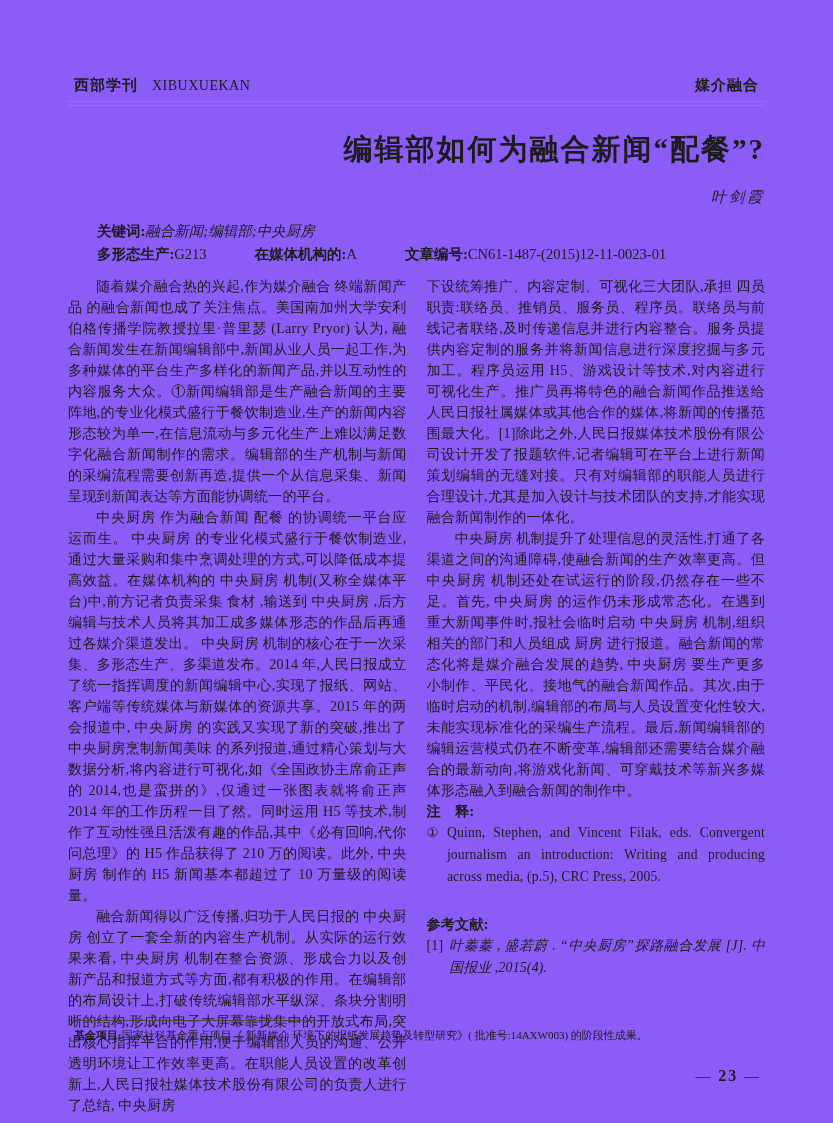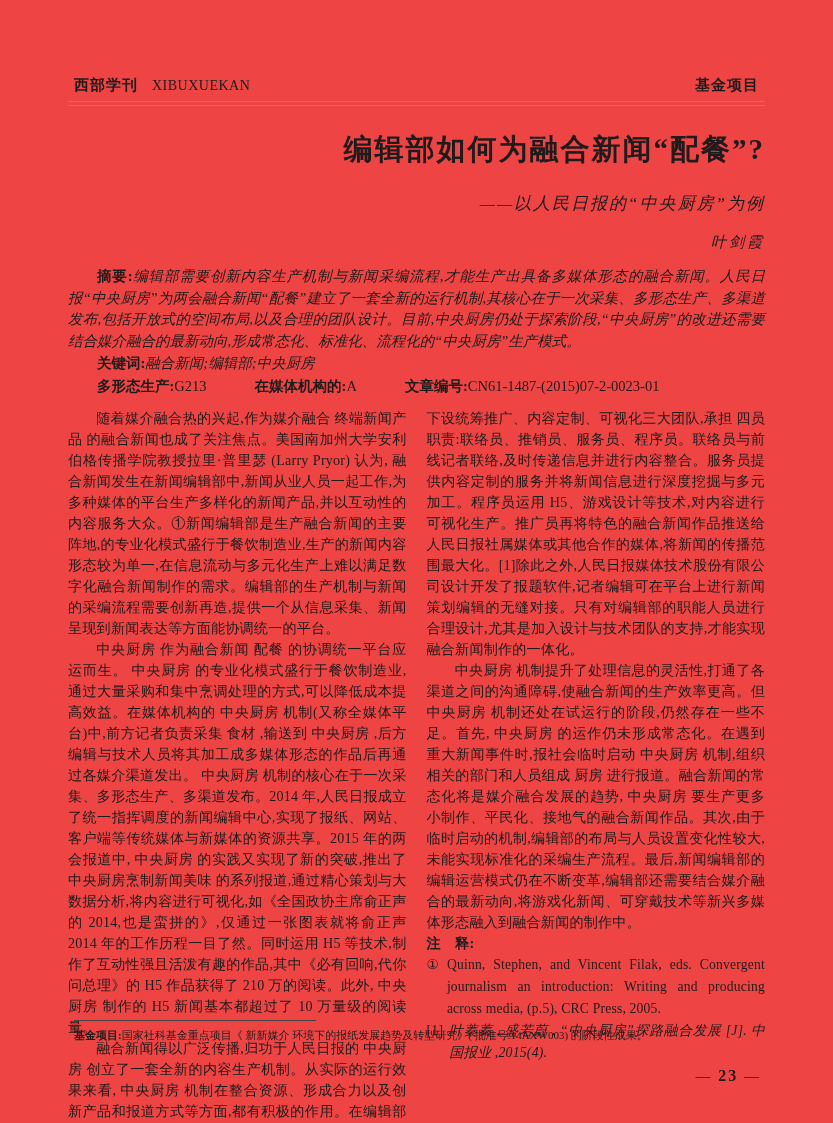--- a/index.html
+++ b/index.html
@@ -1,20 +1,20 @@
 <!DOCTYPE html>
 <html><head>
 <meta charset="utf-8">
 <style>
   html,body{margin:0;padding:0;background:#e8e8e8;}
   .page{
     position:relative;
     width:833px;height:1123px;
     margin:0 auto;
-    background:#ef4444;
+    background:#8b5cf6;
     color:#1c1c1c;
     font-family:"Liberation Serif","DejaVu Serif",serif;
     box-sizing:border-box;
     padding:76px 68px 0 68px;
     overflow:hidden;
   }
   
   .running-head{
     display:flex;justify-content:space-between;align-items:baseline;
     font-size:15px;
@@ -96,52 +96,51 @@
 </head>
 <body>
 
 <div class="page">
 
   <div class="running-head">
     <div class="rh-left">
       <span class="rh-cn">西部学刊</span>
       <span class="rh-en">XIBUXUEKAN</span>
     </div>
-    <span class="rh-section">基金项目</span>
+    <span class="rh-section">媒介融合</span>
   </div>
   <div class="double-rule"></div>
 
   <div class="title-block">
     <div class="art-title">编辑部如何为融合新闻“配餐”?</div>
-    <div class="art-subtitle">——以人民日报的“中央厨房”为例</div>
     <div class="art-author">叶剑霞</div>
   </div>
 
   <div class="front-matter">
-    <p class="abstract"><span class="fm-label">摘要:</span><span>编辑部需要创新内容生产机制与新闻采编流程,才能生产出具备多媒体形态的融合新闻。人民日报“中央厨房”为两会融合新闻“配餐”建立了一套全新的运行机制,其核心在于一次采集、多形态生产、多渠道发布,包括开放式的空间布局,以及合理的团队设计。目前,中央厨房仍处于探索阶段,“中央厨房”的改进还需要结合媒介融合的最新动向,形成常态化、标准化、流程化的“中央厨房”生产模式。</span></p>
     <p class="kw-line"><span class="fm-label">关键词:</span><span class="kw-value">融合新闻;编辑部;中央厨房</span></p>
-    <p class="meta-line"><span class="meta-item"><span class="fm-label">多形态生产:</span><span>G213</span></span><span class="meta-item"><span class="fm-label">在媒体机构的:</span><span>A</span></span><span class="meta-item"><span class="fm-label">文章编号:</span><span>CN61-1487-(2015)07-2-0023-01</span></span></p>
+    <p class="meta-line"><span class="meta-item"><span class="fm-label">多形态生产:</span><span>G213</span></span><span class="meta-item"><span class="fm-label">在媒体机构的:</span><span>A</span></span><span class="meta-item"><span class="fm-label">文章编号:</span><span>CN61-1487-(2015)12-11-0023-01</span></span></p>
   </div>
 
   <div class="columns">
     <div class="col">
       <p>随着媒介融合热的兴起,作为媒介融合 终端新闻产品 的融合新闻也成了关注焦点。美国南加州大学安利伯格传播学院教授拉里·普里瑟 (Larry Pryor) 认为, 融合新闻发生在新闻编辑部中,新闻从业人员一起工作,为多种媒体的平台生产多样化的新闻产品,并以互动性的内容服务大众。①新闻编辑部是生产融合新闻的主要阵地,的专业化模式盛行于餐饮制造业,生产的新闻内容形态较为单一,在信息流动与多元化生产上难以满足数字化融合新闻制作的需求。编辑部的生产机制与新闻的采编流程需要创新再造,提供一个从信息采集、新闻呈现到新闻表达等方面能协调统一的平台。</p>
       <p>中央厨房 作为融合新闻 配餐 的协调统一平台应运而生。 中央厨房 的专业化模式盛行于餐饮制造业,通过大量采购和集中烹调处理的方式,可以降低成本提高效益。在媒体机构的 中央厨房 机制(又称全媒体平台)中,前方记者负责采集 食材 ,输送到 中央厨房 ,后方编辑与技术人员将其加工成多媒体形态的作品后再通过各媒介渠道发出。 中央厨房 机制的核心在于一次采集、多形态生产、多渠道发布。2014 年,人民日报成立了统一指挥调度的新闻编辑中心,实现了报纸、网站、客户端等传统媒体与新媒体的资源共享。2015 年的两会报道中, 中央厨房 的实践又实现了新的突破,推出了 中央厨房烹制新闻美味 的系列报道,通过精心策划与大数据分析,将内容进行可视化,如《全国政协主席俞正声的 2014,也是蛮拼的》,仅通过一张图表就将俞正声 2014 年的工作历程一目了然。同时运用 H5 等技术,制作了互动性强且活泼有趣的作品,其中《必有回响,代你问总理》的 H5 作品获得了 210 万的阅读。此外, 中央厨房 制作的 H5 新闻基本都超过了 10 万量级的阅读量。</p>
       <p>融合新闻得以广泛传播,归功于人民日报的 中央厨房 创立了一套全新的内容生产机制。从实际的运行效果来看, 中央厨房 机制在整合资源、形成合力以及创新产品和报道方式等方面,都有积极的作用。在编辑部的布局设计上,打破传统编辑部水平纵深、条块分割明晰的结构,形成向电子大屏幕靠拢集中的开放式布局,突出核心指挥平台的作用,便于编辑部人员的沟通、公开透明环境让工作效率更高。在职能人员设置的改革创新上,人民日报社媒体技术股份有限公司的负责人进行了总结, 中央厨房</p>
     </div>
     <div class="col">
       <p class="no-indent">下设统筹推广、内容定制、可视化三大团队,承担 四员 职责:联络员、推销员、服务员、程序员。联络员与前线记者联络,及时传递信息并进行内容整合。服务员提供内容定制的服务并将新闻信息进行深度挖掘与多元加工。程序员运用 H5、游戏设计等技术,对内容进行可视化生产。推广员再将特色的融合新闻作品推送给人民日报社属媒体或其他合作的媒体,将新闻的传播范围最大化。[1]除此之外,人民日报媒体技术股份有限公司设计开发了报题软件,记者编辑可在平台上进行新闻策划编辑的无缝对接。只有对编辑部的职能人员进行合理设计,尤其是加入设计与技术团队的支持,才能实现融合新闻制作的一体化。</p>
       <p>中央厨房 机制提升了处理信息的灵活性,打通了各渠道之间的沟通障碍,使融合新闻的生产效率更高。但 中央厨房 机制还处在试运行的阶段,仍然存在一些不足。首先, 中央厨房 的运作仍未形成常态化。在遇到重大新闻事件时,报社会临时启动 中央厨房 机制,组织相关的部门和人员组成 厨房 进行报道。融合新闻的常态化将是媒介融合发展的趋势, 中央厨房 要生产更多小制作、平民化、接地气的融合新闻作品。其次,由于临时启动的机制,编辑部的布局与人员设置变化性较大,未能实现标准化的采编生产流程。最后,新闻编辑部的编辑运营模式仍在不断变革,编辑部还需要结合媒介融合的最新动向,将游戏化新闻、可穿戴技术等新兴多媒体形态融入到融合新闻的制作中。</p>
 
       <p class="notes-label">注　释:</p>
       <div class="note-item">
         <span class="note-marker">①</span>
         <span>Quinn, Stephen, and Vincent Filak, eds. Convergent journalism an introduction: Writing and producing across media, (p.5), CRC Press, 2005.</span>
       </div>
 
+      <p class="refs-label" style="margin-top:26px;">参考文献:</p>
       <div class="ref-item">
         <span class="ref-marker">[1]</span>
         <span>叶蓁蓁 , 盛若蔚 . “中央厨房”探路融合发展 [J]. 中国报业 ,2015(4).</span>
       </div>
 
     </div>
   </div>
 
   <div class="footnote-rule"></div>
   <div class="fund-line"><span class="fm-label">基金项目:</span><span>国家社科基金重点项目《 新新媒介 环境下的报纸发展趋势及转型研究》( 批准号:14AXW003) 的阶段性成果。</span></div>

